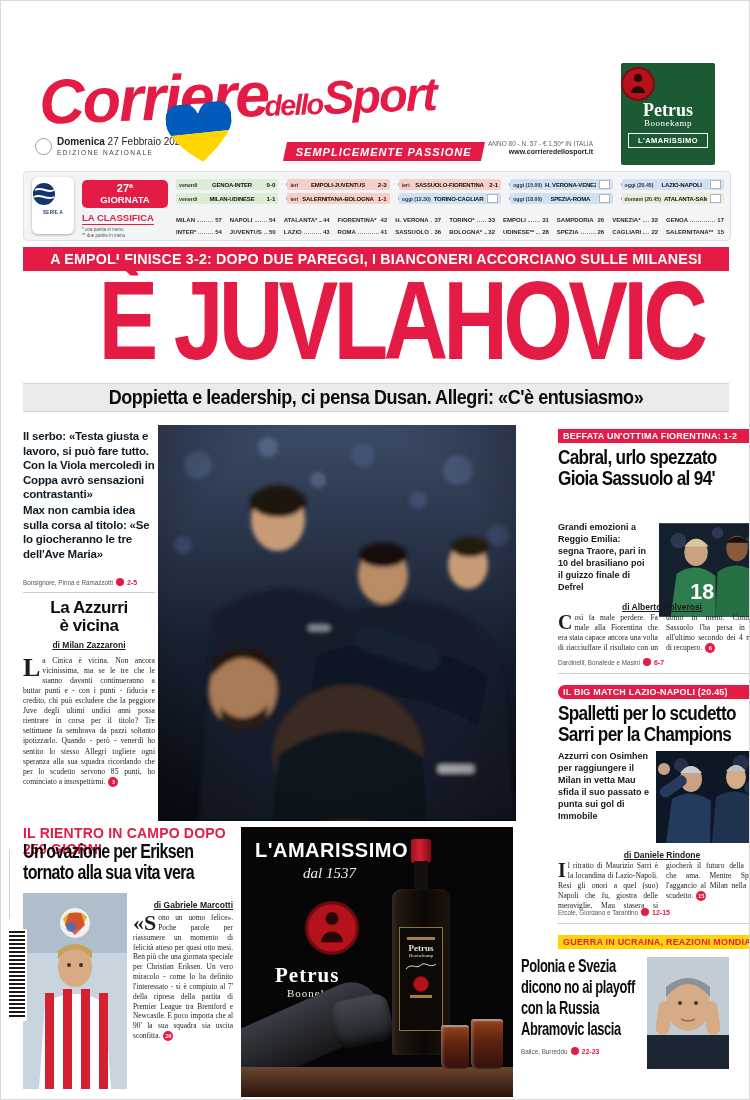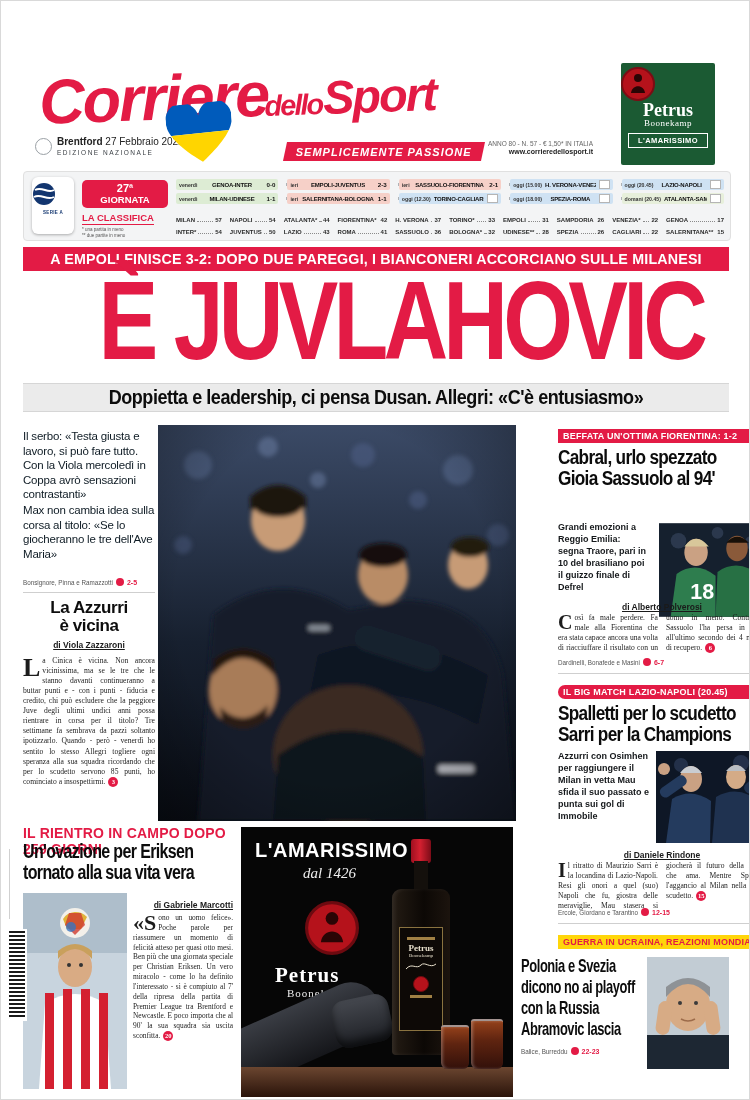--- a/index.html
+++ b/index.html
@@ -68,21 +68,21 @@
     letter-spacing:.2px;transform:scaleX(.95);transform-origin:center;white-space:nowrap;}
   .headline{left:22px;top:264px;width:706px;height:116px;text-align:center;}
   .headline span{display:inline-block;color:var(--brand-red);font-weight:800;font-size:112px;
     line-height:112px;letter-spacing:-6px;transform:scaleX(.8);transform-origin:center;white-space:nowrap;}
   .deck{left:22px;top:382px;width:706px;height:27px;background:#ebebeb;border-top:1px solid #d6d6d6;
     border-bottom:1px solid #d6d6d6;text-align:center;}
   .deck span{display:inline-block;color:#0c0c0c;font-weight:800;font-size:20px;line-height:26px;
     letter-spacing:-.5px;transform:scaleX(.9);transform-origin:center;white-space:nowrap;}
 
   
-  .quote-block{left:22px;top:428px;width:132px;font-size:11.5px;font-weight:400;color:#0e1b24;
+  .quote-block{left:22px;top:428px;width:132px;font-size:11.5px;font-weight:700;color:#0e1b24;
     line-height:1.27;letter-spacing:-.2px;}
   .quote-block .q2{margin-top:1px;}
   .byline-row{font-size:6.3px;color:#555;display:flex;align-items:center;gap:3px;}
   .chip{width:8px;height:8px;background:var(--brand-red);border-radius:50%;display:inline-block;flex:0 0 auto;}
   .pages{color:var(--brand-red);font-weight:800;font-size:7px;}
   .lead-byline{left:22px;top:577px;width:132px;}
   .hr{border-top:1px solid #cfcfcf;}
   .hr1{left:22px;top:591px;width:132px;}
   .zaz{left:22px;top:598px;width:132px;text-align:center;}
   .zaz .t{font-size:17px;font-weight:800;color:#0d0d0d;line-height:1.05;letter-spacing:-.4px;}
@@ -166,21 +166,21 @@
           </clipPath>
         </defs>
       <g clip-path="url(#hc)">
           <rect width="32" height="14.5" fill="#005bbb"></rect>
           <rect y="14.5" width="32" height="15" fill="#ffd500"></rect>
         </g>
     </svg>
   </div>
   <div class="abs edition-circle"></div>
   <div class="abs dateline">
-    <div><b>Brentford</b><span> 27 Febbraio 2022</span></div>
+    <div><b>Domenica</b><span> 27 Febbraio 2022</span></div>
     <div class="d2">EDIZIONE NAZIONALE</div>
   </div>
   <div class="abs tagline"><span>SEMPLICEMENTE PASSIONE</span></div>
   <div class="abs issue">
     <div>ANNO 80 - N. 57 - € 1,50* IN ITALIA</div>
     <div class="www">www.corrieredellosport.it</div>
   </div>
   <div class="abs petrus-box">
     <svg width="34" height="34" viewBox="0 0 34 34">
       <circle cx="17" cy="17" r="16" fill="#b5121b" stroke="#7c0c14" stroke-width="2"></circle>
@@ -376,21 +376,21 @@
   </div>
   <div class="abs lead-byline byline-row">
     <span>Bonsignore, Pinna e Ramazzotti</span>
       <span class="chip"></span>
       <span class="pages">2-5</span>
   </div>
   <div class="abs hr hr1"></div>
   <div class="abs zaz">
     <div class="t">La Azzurri</div>
     <div class="t">è vicina</div>
-    <div class="small-byline">di Viola Zazzaroni</div>
+    <div class="small-byline">di Milan Zazzaroni</div>
     <p class="serif-body" style="margin:0;"><span class="dropcap">L</span><span>a Cinica è vicina. Non ancora vicinissima, ma se le tre che le stanno davanti continueranno a buttar punti e - con i punti - fiducia e credito, chi può escludere che la peggiore Juve degli ultimi undici anni possa rientrare in corsa per il titolo? Tre settimane fa sembrava da pazzi soltanto ipotizzarlo. Quando - però - venerdì ho sentito lo stesso Allegri togliere ogni speranza alla sua squadra ricordando che per lo scudetto servono 85 punti, ho cominciato a insospettirmi.</span><span class="page-dot">3</span></p>
   </div>
 
   <div class="abs main-photo">
     <svg width="358" height="396" viewBox="0 0 358 396">
       <defs>
         <linearGradient id="mbg" x1="0" y1="0" x2="0" y2="1">
           <stop offset="0" stop-color="#3b4a66"></stop>
             <stop offset=".55" stop-color="#17202f"></stop>
             <stop offset="1" stop-color="#0a0e16"></stop>
@@ -551,21 +551,21 @@
       <rect x="76" y="100" width="9" height="96" fill="#d42030"></rect>
     </g>
   </svg>
   <div class="abs small-byline" style="left:132px;top:894px;width:100px;text-align:right;">di Gabriele Marcotti</div>
   <div class="abs serif-body" style="left:132px;top:912px;width:100px;font-size:7.4px;">
     <span class="dropcap" style="font-size:22px;line-height:18px;">«S</span><span>ono un uomo felice». Poche parole per riassumere un momento di felicità atteso per quasi otto mesi. Ben più che una giornata speciale per Christian Eriksen. Un vero miracolo - come lo ha definito l'interessato - si è compiuto al 7' della ripresa della partita di Premier League tra Brentford e Newcastle. E poco importa che al 90' la sua squadra sia uscita sconfitta.</span><span class="page-dot">20</span>
   </div>
 
   <div class="abs ad">
     <div class="title">L'AMARISSIMO</div>
-    <div class="since">dal 1426</div>
+    <div class="since">dal 1537</div>
     <svg style="position:absolute;left:64px;top:74px;" width="54" height="54" viewBox="0 0 34 34">
       <circle cx="17" cy="17" r="16" fill="#b5121b" stroke="#6d0a10" stroke-width="2"></circle>
       <circle cx="17" cy="11" r="4" fill="#2a0505"></circle>
       <path d="M10 26 C11 17 23 17 24 26 Z" fill="#2a0505"></path>
     </svg>
     <div class="brand">Petrus</div>
     <div class="brand2">Boonekamp</div>
     <div class="arm"></div>
     <div class="fist"></div>
     <div class="table"></div>

